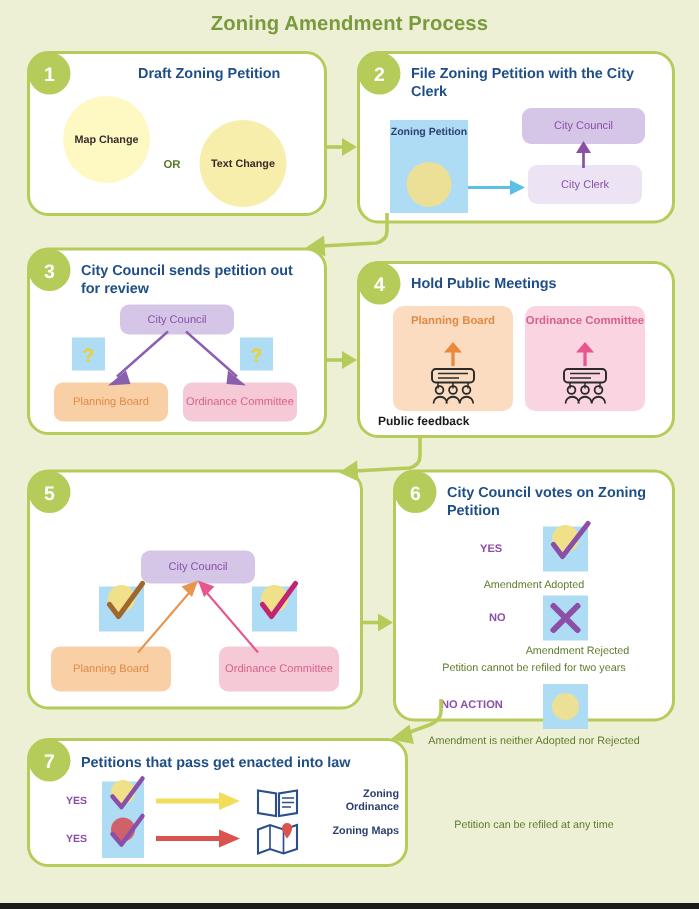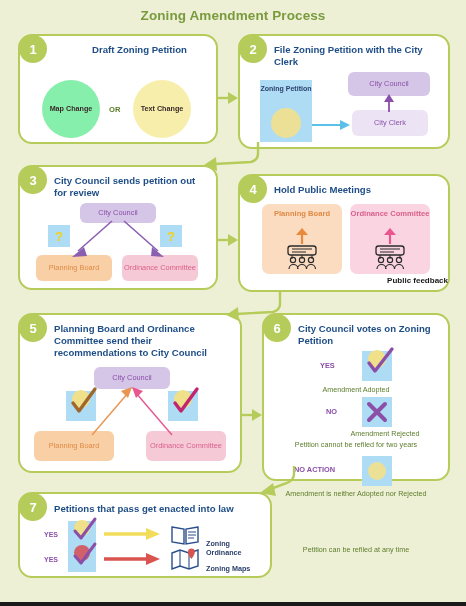--- a/index.html
+++ b/index.html
@@ -88,25 +88,25 @@
   }
   .votedesc {
     position: absolute; width: 100%; text-align: center;
     font-size: 7.2px; color: #5b7c2a; line-height: 1.3;
   }
   .yeslbl {
     position: absolute; font-size: 7px; font-weight: bold; color: #8b4fa8;
   }
   .outlbl {
     position: absolute; font-size: 7.2px; font-weight: bold; color: #2b3f6b;
-    line-height: 1.2; text-align: left; margin-top: 15px;
+    line-height: 1.2; text-align: right;
   }
   .feedback {
-    position: absolute; width: 100%; text-align: right;
-    font-size: 8px; font-weight: bold; color: #1a1a1a;
+    position: absolute; width: 100%; text-align: left;
+    font-size: 8px; font-weight: bold; color: #1a1a1a; padding-left: 12px;
   }
   svg { display: block; overflow: visible; }
 </style>
 </head>
 <body>
 
 <div id="page">
 
   <div class="title">Zoning Amendment Process</div>
 
@@ -137,21 +137,21 @@
 
   <svg class="conn" style="left:254px; top:466px; width:44px; height:36px;">
     <path d="M40,0 L40,8 Q40,14 33,17 L14,24" stroke="#b5cc5a" stroke-width="2.4" fill="none"></path>
     <path d="M19,17 L6,27 L22,30 Z" fill="#b5cc5a"></path>
   </svg>
 
   <div class="card" style="left:18px; top:34px; width:200px; height:110px;">
     <div class="badge">1</div>
     <div class="steptitle" style="left:34px; top:8px; width:158px;padding-left:38px;">Draft Zoning Petition</div>
 
-    <div class="circlelabel" style="left:22px; top:44px; width:58px; height:58px; background:#86efac; color:#3a2a2a;">
+    <div class="circlelabel" style="left:22px; top:28px; width:58px; height:58px; background:#fef9c3; color:#3a2a2a;">
       <span>Map Change</span>
     </div>
     <div class="or-text" style="left:89px; top:69px;">OR</div>
     <div class="circlelabel" style="left:113px; top:44px; width:58px; height:58px; background:#f8eeab; color:#3a2a2a;">
       <span>Text Change</span>
     </div>
   </div>
 
   <div class="card" style="left:238px; top:34px; width:212px; height:115px;">
     <div class="badge">2</div>
@@ -245,21 +245,20 @@
         <circle cx="31" cy="32" r="2.6" fill="none" stroke="#2b2b2b" stroke-width="1.2"></circle>
         <path d="M9,41 a4.5,4.5 0 0 1 9,0 M17.5,41 a4.5,4.5 0 0 1 9,0 M26.5,41 a4.5,4.5 0 0 1 9,0" fill="none" stroke="#2b2b2b" stroke-width="1.2"></path>
       </svg>
     </div>
 
     <div class="feedback" style="top:100px;">Public feedback</div>
   </div>
 
   <div class="card" style="left:18px; top:313px; width:224px; height:160px;">
     <div class="badge">5</div>
-    <div class="steptitle" style="left:34px; top:8px; width:180px;">Planning Board and Ordinance Committee send their recommendations to City Council</div>
 
     <div class="pill" style="left:74px; top:52px; width:76px; height:22px; background:#d5c6e8; color:#8b4fa8;">
       <span>City Council</span>
     </div>
 
     <svg class="conn" style="left:68px; top:72px; width:46px; height:50px;">
       <path d="M4,48 L40,6" stroke="#e8954f" stroke-width="1.4" fill="none"></path>
       <path d="M33,4 L44,0 L40,11 Z" fill="#e8954f"></path>
     </svg>
     <svg class="conn" style="left:110px; top:72px; width:46px; height:50px;">

